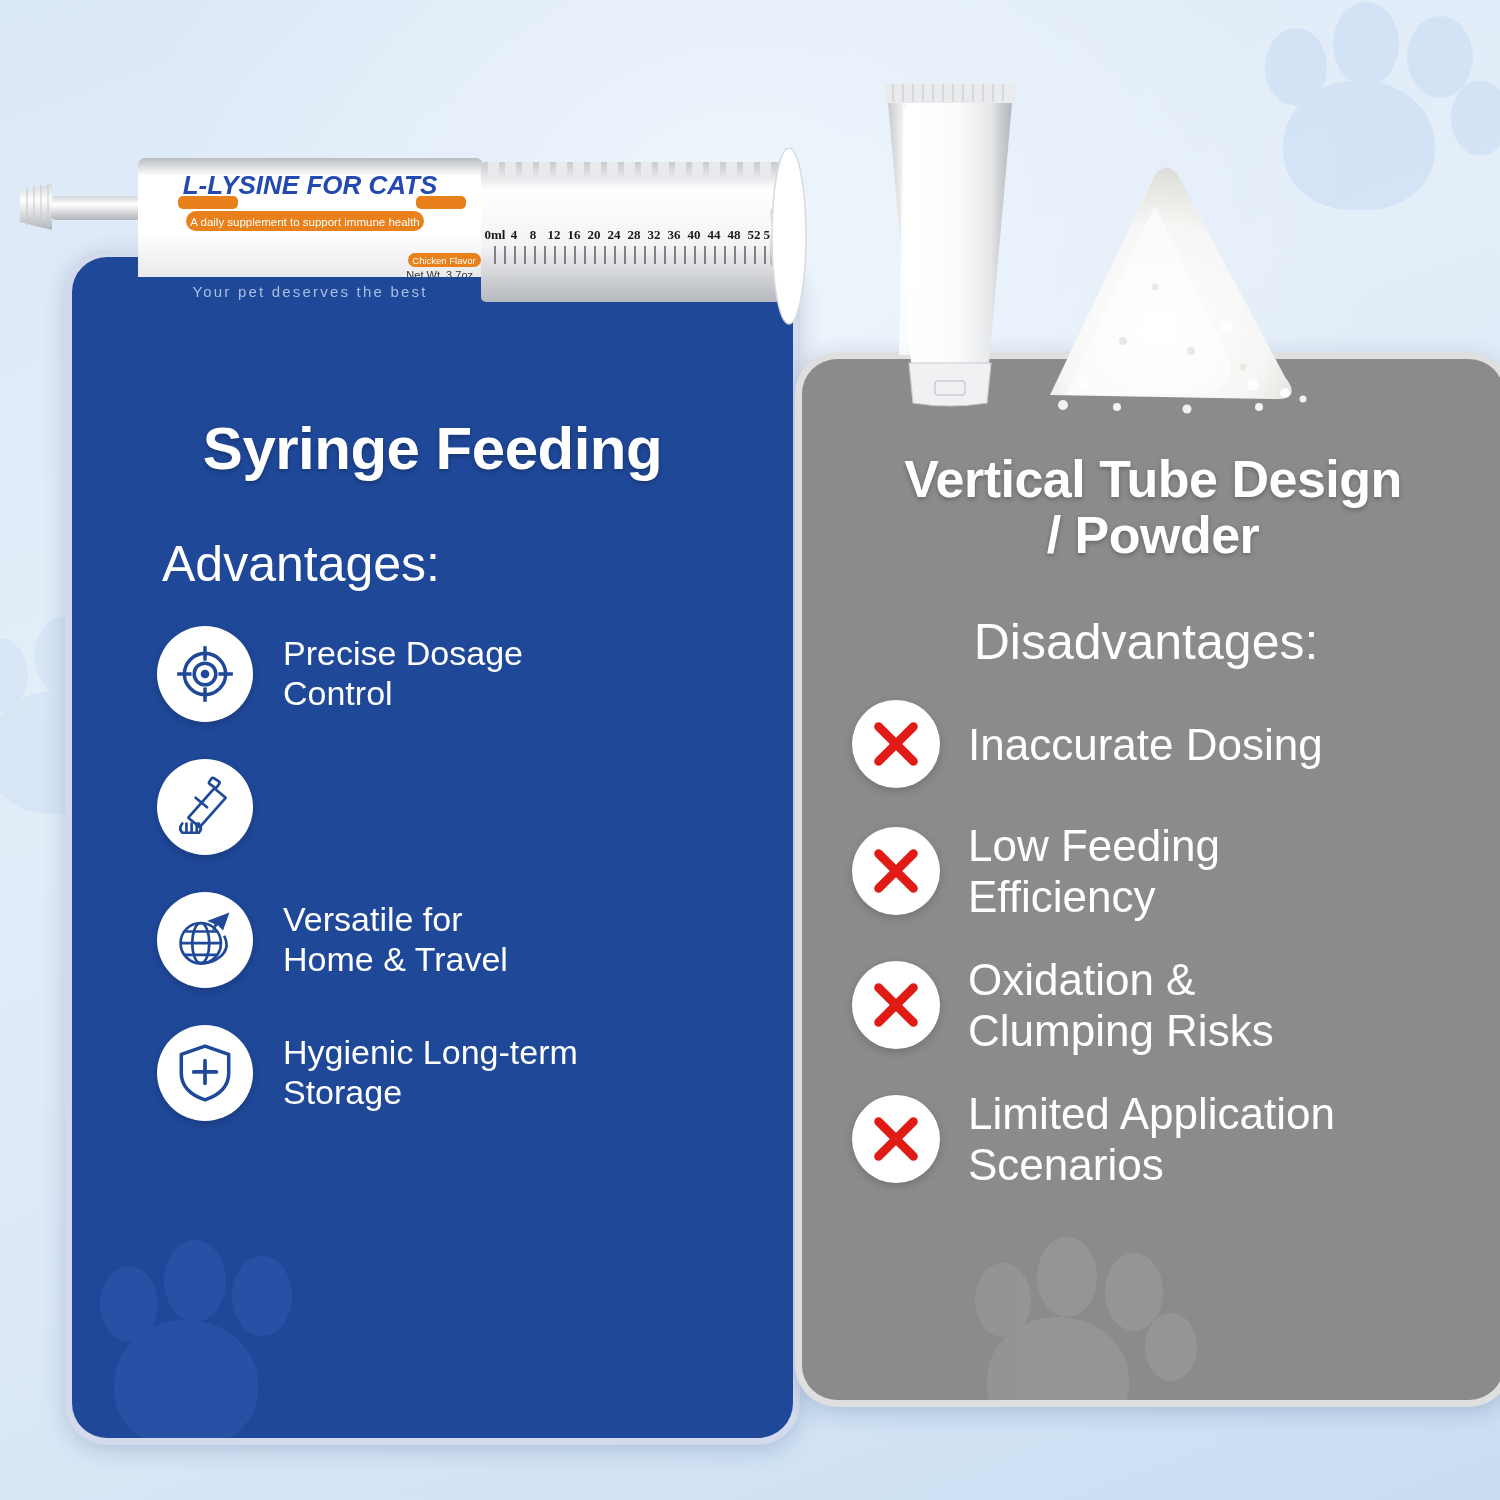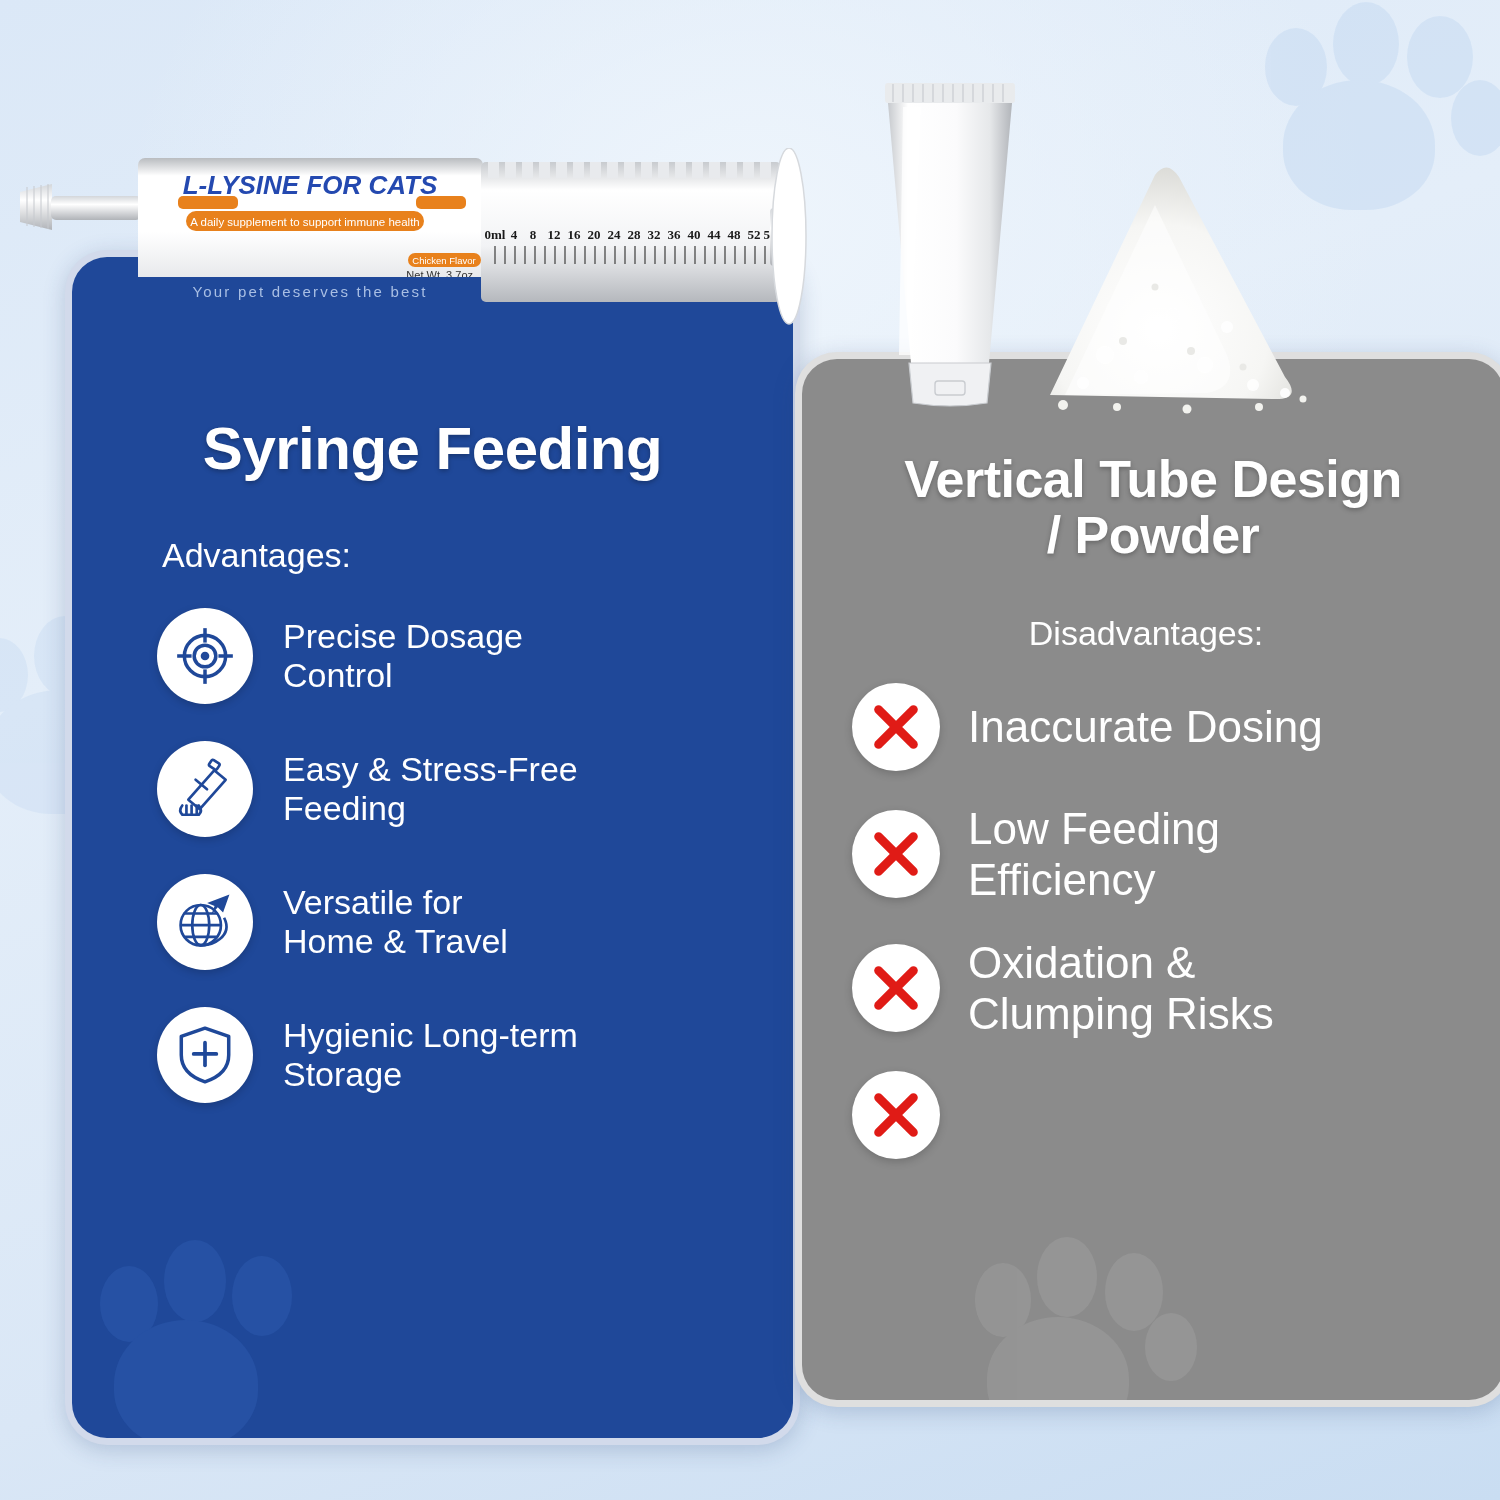--- a/index.html
+++ b/index.html
@@ -39,21 +39,21 @@
 
   
   .panel-title {
     color:#fff; font-weight:bold; letter-spacing:-.5px;
     text-shadow:0 2px 5px rgba(0,0,0,.28);
     text-align:center; line-height:1.08;
   }
   #blue-panel .panel-title { font-size:60px; margin-top:160px; }
   #gray-panel .panel-title { font-size:52px; margin-top:92px; }
   .subhead {
-    color:#fff; font-size:34px; line-height:1.1;
+    color:#fff; font-size:50px; line-height:1.1;
   }
   #blue-panel .subhead { margin:55px 0 0 90px; }
   #gray-panel .subhead { margin:52px 0 0 0; text-align:center; padding-right:14px; }
 
   
   .feature-list { list-style:none; }
   #advantage-list { margin:34px 0 0 85px; }
   #disadvantage-list { margin:30px 0 0 50px; }
   .feature-item { display:flex; align-items:center; }
   #advantage-list .feature-item { margin-bottom:37px; }
@@ -142,21 +142,20 @@
               <rect x="36.5" y="5" width="9" height="7" rx="1.6" transform="rotate(34 41 8.5)"></rect>
               <path d="M39 13 L51 21 L29 52 L17 44 Z" transform="rotate(6 32 32)"></path>
               <line x1="22" y1="24" x2="34" y2="32" transform="rotate(6 32 32)"></line>
               <path d="M10 48 q-4 5 0 9 h16 q4 -4 0 -9"></path>
               <line x1="14" y1="48" x2="14" y2="57"></line>
               <line x1="19" y1="48" x2="19" y2="57"></line>
               <line x1="24" y1="48" x2="24" y2="57"></line>
             </g>
           </svg>
         </span>
-        <span class="feature-text">Easy &amp; Stress-Free<br>Feeding</span>
       </li>
 
       <li class="feature-item">
         <span class="icon-badge">
           <svg width="68" height="68" viewBox="0 0 64 64">
             <g fill="none" stroke="#1f4899" stroke-width="2.5">
               <circle cx="28" cy="35" r="19"></circle>
               <ellipse cx="28" cy="35" rx="8" ry="19"></ellipse>
               <line x1="9" y1="35" x2="47" y2="35"></line>
               <line x1="12" y1="24" x2="44" y2="24"></line>
@@ -240,20 +239,21 @@
 
       <li class="feature-item">
         <span class="icon-badge">
           <svg width="62" height="62" viewBox="0 0 64 64">
             <g stroke="#e01b16" stroke-width="9" stroke-linecap="round">
               <line x1="14" y1="14" x2="50" y2="50"></line>
               <line x1="50" y1="14" x2="14" y2="50"></line>
             </g>
           </svg>
         </span>
+        <span class="feature-text">Limited Application<br>Scenarios</span>
       </li>
 
     </ul>
   </div>
 </div>
 
 <div id="syringe">
   <svg width="800" height="185" viewBox="0 0 800 185">
     <defs>
       <linearGradient id="barrelG" x1="0" y1="0" x2="0" y2="1">

